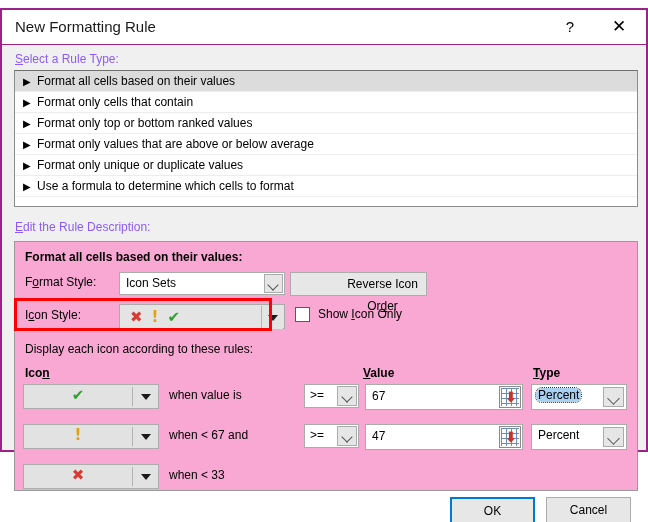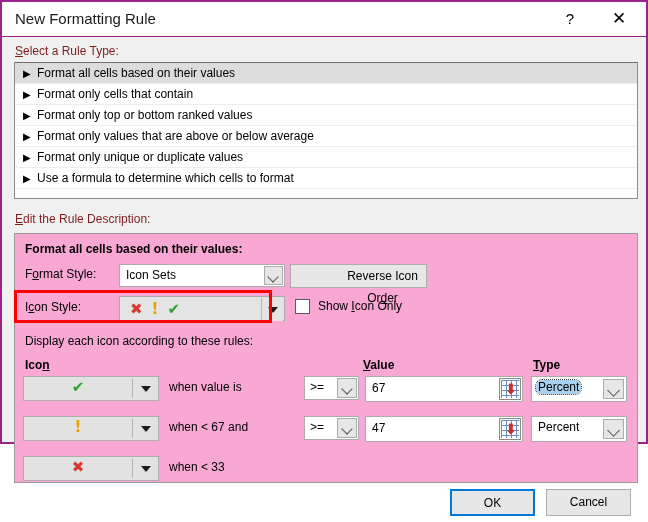--- a/index.html
+++ b/index.html
@@ -12,21 +12,21 @@
     background: #ffffff;
     font-family: "Liberation Sans", sans-serif;
     font-size: 12px;
     color: #000000;
     overflow: hidden;
   }
 
   
   #dialog {
     position: absolute;
-    left: 0; top: 0;
+    left: 0; top: 8px;
     width: 648px;
     height: 444px;
     box-sizing: border-box;
     border: 2px solid #9B2289;
     background: #F0F0F0;
   }
 
   
   #titlebar {
     position: absolute;
@@ -56,21 +56,21 @@
     font-family: "Liberation Sans", sans-serif;
     color: #000;
   }
   #help-btn { left: 545px; font-size: 15px; }
   #close-btn { left: 594px; font-size: 17px; }
 
   
   .section-label {
     position: absolute;
     font-size: 12px;
-    color: #7f1d1d;
+    color: #8b5cf6;
     white-space: nowrap;
   }
   #rule-type-label { left: 13px; top: 42px; }
   #rule-desc-label { left: 13px; top: 210px; text-align: right; }
 
   
   #rule-type-list {
     position: absolute;
     left: 12px;
     top: 60px;

